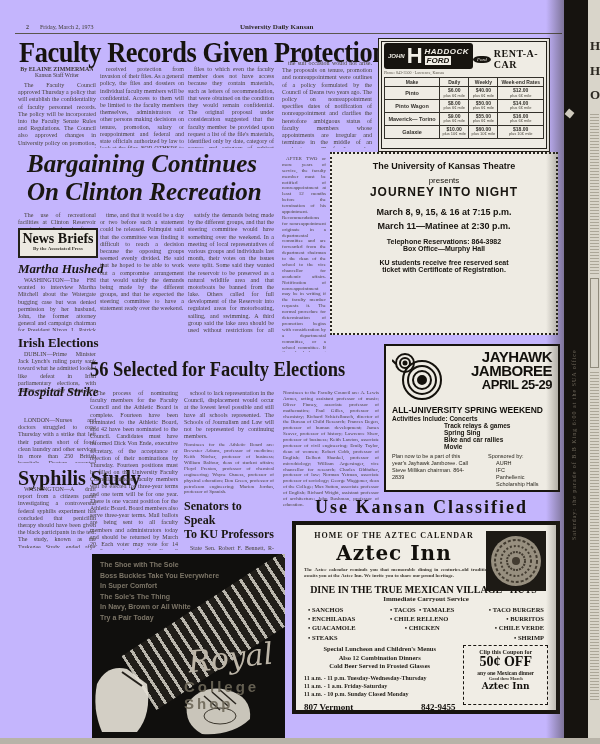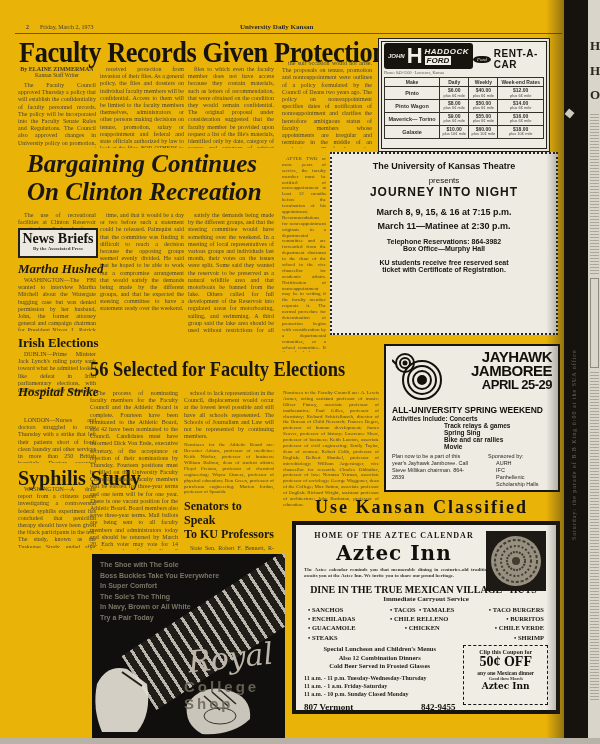--- a/index.html
+++ b/index.html
@@ -1,17 +1,17 @@
 <!DOCTYPE html>
 <html><head>
 <meta charset="utf-8">
 <style>
   *{margin:0;padding:0;box-sizing:border-box;}
   html,body{background:#8d8a82;}
-  .page{position:relative;width:600px;height:744px;background:#eab308;overflow:hidden;
+  .page{position:relative;width:600px;height:744px;background:#c4b5fd;overflow:hidden;
         font-family:"Liberation Serif",serif;color:#33302b;}
   .abs{position:absolute;}
   .body-text{font-size:6px;line-height:1.2;text-align:justify;color:#474339;overflow:hidden;text-indent:6px;}
   .body-text-sm{font-size:5px;line-height:1.18;text-align:justify;color:#4a463c;overflow:hidden;}
   .rule{background:#5a564d;height:1px;}
   
   .h-main{font-weight:700;font-size:30px;line-height:1;letter-spacing:-0.5px;color:#16130f;
           transform:scaleX(.88);transform-origin:0 50%;white-space:nowrap;}
   .h-barg{font-weight:700;font-style:italic;font-size:25px;line-height:1.12;color:#1a1712;white-space:nowrap;}
   .h-56{font-weight:700;font-size:20px;color:#1a1712;transform:scaleX(.92);transform-origin:0 50%;white-space:nowrap;}
@@ -32,21 +32,21 @@
   .ford-logo-row{display:flex;align-items:center;justify-content:space-between;height:30px;margin-bottom:3px;}
   .ford-logo-box{background:#17140f;border-radius:3px;color:#f2efe7;display:flex;align-items:center;padding:1px 4px;height:26px;}
   .fl-john{font-size:6px;font-weight:700;font-style:italic;margin-right:2px;font-family:"Liberation Sans",sans-serif;}
   .fl-h{font-size:22px;font-weight:700;line-height:.9;font-family:"Liberation Sans",sans-serif;}
   .fl-stack{display:flex;flex-direction:column;margin-left:2px;}
   .fl-haddock{font-size:8px;font-weight:700;font-style:italic;letter-spacing:.5px;font-family:"Liberation Sans",sans-serif;}
   .fl-ford{font-size:8px;font-weight:700;font-style:italic;background:#f2efe7;color:#17140f;padding:0 2px;align-self:flex-start;font-family:"Liberation Sans",sans-serif;}
   .ford-phone{font-size:4px;color:#5c574c;margin-top:1px;}
   .ford-rentacar{display:flex;align-items:center;gap:3px;}
   .ford-oval{background:#17140f;color:#f2efe7;font-style:italic;font-size:5px;border-radius:50%/60%;padding:1px 4px;}
-  .rentacar-text{font-size:10px;font-weight:800;font-family:Liberation Sans, sans-serif;color:#17140f;letter-spacing:.5px;}
+  .rentacar-text{font-size:10px;font-weight:800;font-family:Liberation Serif, serif;color:#17140f;letter-spacing:.5px;}
   table.rates{border-collapse:collapse;width:100%;}
   table.rates td,table.rates th{border:1px solid #33302a;text-align:center;padding:1px 1px;font-family:"Liberation Sans",sans-serif;}
   table.rates th{font-size:5px;font-weight:700;}
   .rate-make{font-size:5.5px;font-weight:700;}
   .rate-p{font-size:5px;font-weight:700;display:block;line-height:1.1;}
   .rate-m{font-size:4px;display:block;line-height:1.1;color:#4a463c;}
   
   .theatre{border:2px dotted #2a271f;background:#eeebe3;text-align:center;padding-top:7px;}
   .th-line{font-family:"Liberation Sans",sans-serif;color:#17140f;}
   

